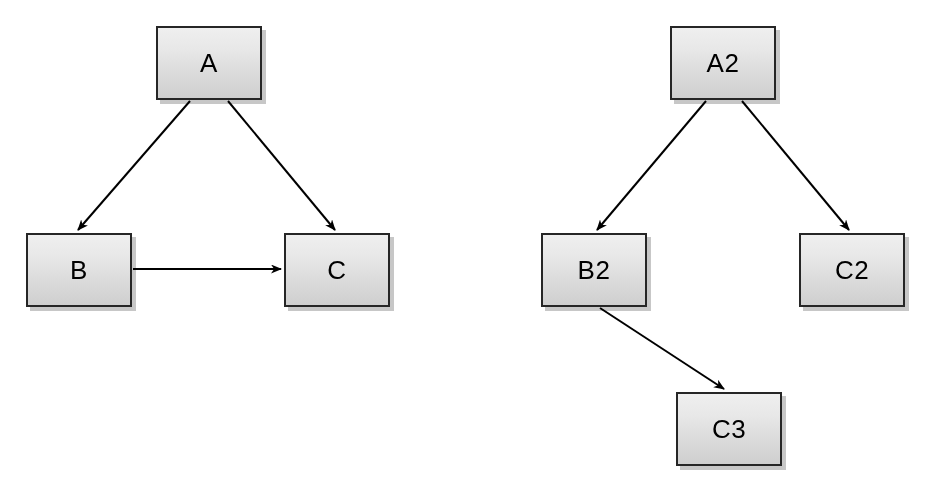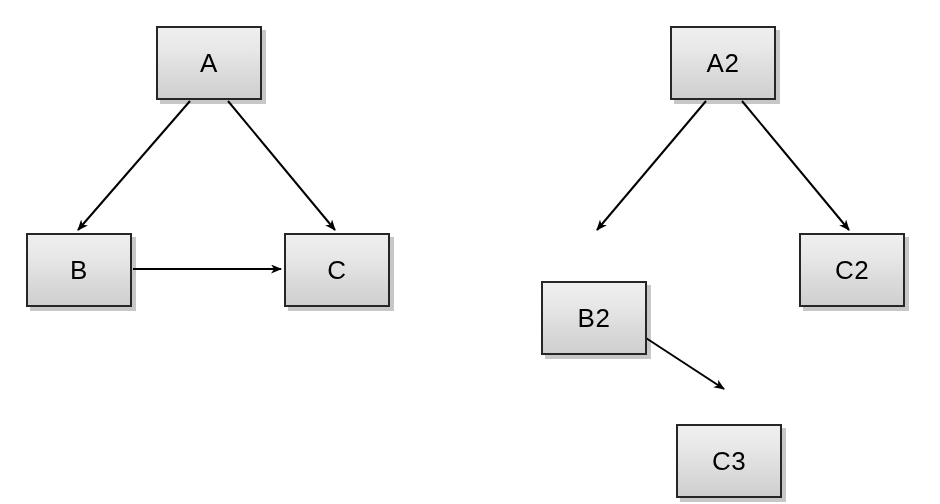--- a/index.html
+++ b/index.html
@@ -82,25 +82,25 @@
   </div>
 
   <div class="node" style="left:284px; top:233px; width:106px; height:74px;">
     <span class="node-label">C</span>
   </div>
 
   <div class="node" style="left:670px; top:26px; width:106px; height:74px;justify-content:center;">
     <span class="node-label">A2</span>
   </div>
 
-  <div class="node" style="left:541px; top:233px; width:106px; height:74px;margin-top:48px;">
+  <div class="node" style="left:541px; top:233px; width:106px; height:74px;">
     <span class="node-label">B2</span>
   </div>
 
   <div class="node" style="left:799px; top:233px; width:106px; height:74px;text-align:center;">
     <span class="node-label">C2</span>
   </div>
 
-  <div class="node" style="left:676px; top:392px; width:106px; height:74px;margin-top:32px;">
+  <div class="node" style="left:676px; top:392px; width:106px; height:74px;">
     <span class="node-label">C3</span>
   </div>
 
 </div>
 
 </body></html>

